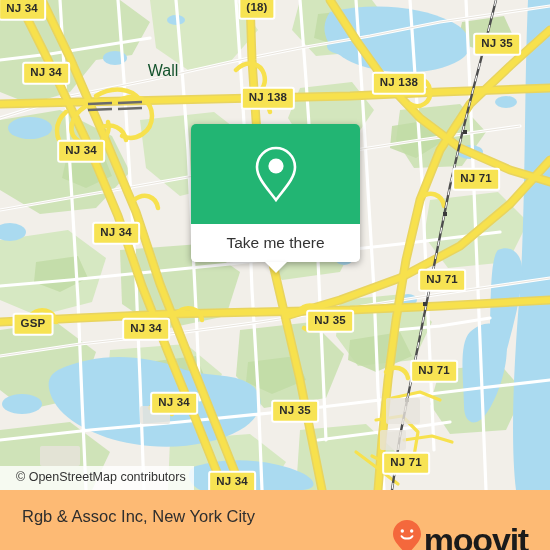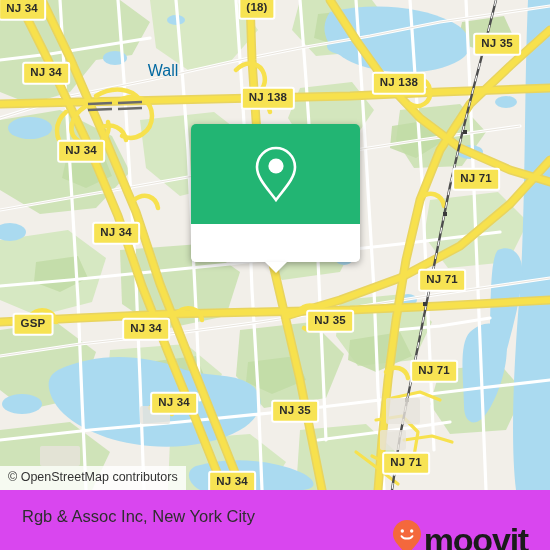--- a/index.html
+++ b/index.html
@@ -41,37 +41,37 @@
     padding: 3px 6px 4px 6px;
     white-space: nowrap;
     letter-spacing: 0.2px;
     box-sizing: border-box;
   }
 
   
   .place-label {
     position: absolute;
     transform: translate(-50%, -50%);
-    color: #0369a1;
+    color: #14532d;
     font-size: 16px;
     white-space: nowrap;
     text-shadow:
        1px  1px 1.5px #f2efe9,
       -1px  1px 1.5px #f2efe9,
        1px -1px 1.5px #f2efe9,
       -1px -1px 1.5px #f2efe9,
        0    2px 2px   #f2efe9;
   }
 
   
   #attribution {
     position: absolute;
     left: 0;
     bottom: 0;
-    padding: 4px 8px 5px 8px;
+    padding: 4px 8px 5px 16px;
     background: rgba(255,255,255,0.80);
     color: #333333;
     font-size: 12.5px;
     line-height: 1.2;
     white-space: nowrap;
   }
 
   
   #popup {
     position: absolute;
@@ -118,21 +118,21 @@
     filter: drop-shadow(0 2px 2px rgba(0,0,0,0.20));
   }
 
   
   #footer {
     position: absolute;
     left: 0;
     top: 490px;
     width: 550px;
     height: 60px;
-    background: #d946ef;
+    background: #fdba74;
     display: flex;
     align-items: center;
     justify-content: space-between;
     padding: 0 22px 7px 22px;
     box-sizing: border-box;
   }
   #footer-title {
     color: #2e2e2e;
     font-size: 16.5px;
     white-space: nowrap;
@@ -363,20 +363,21 @@
     <div id="popup">
       <div id="popup-top">
         <span>
           <svg width="46" height="60" viewBox="0 0 46 60" fill="none" aria-hidden="true">
             <path d="M23 4 C12.5 4 4 12.5 4 23 C4 34 14 44 23 56 C32 44 42 34 42 23 C42 12.5 33.5 4 23 4 Z" stroke="#ffffff" stroke-width="2.6" fill="none"></path>
             <circle cx="23" cy="22" r="7.6" fill="#ffffff"></circle>
           </svg>
         </span>
       </div>
       <div id="popup-bottom">
+        <span id="popup-label">Take me there</span>
         <span id="popup-tail"></span>
       </div>
     </div>
 
   </div>
 
   <div id="footer">
     <div id="footer-title">Rgb &amp; Assoc Inc, New York City</div>
     <div id="brand">
       <span>

